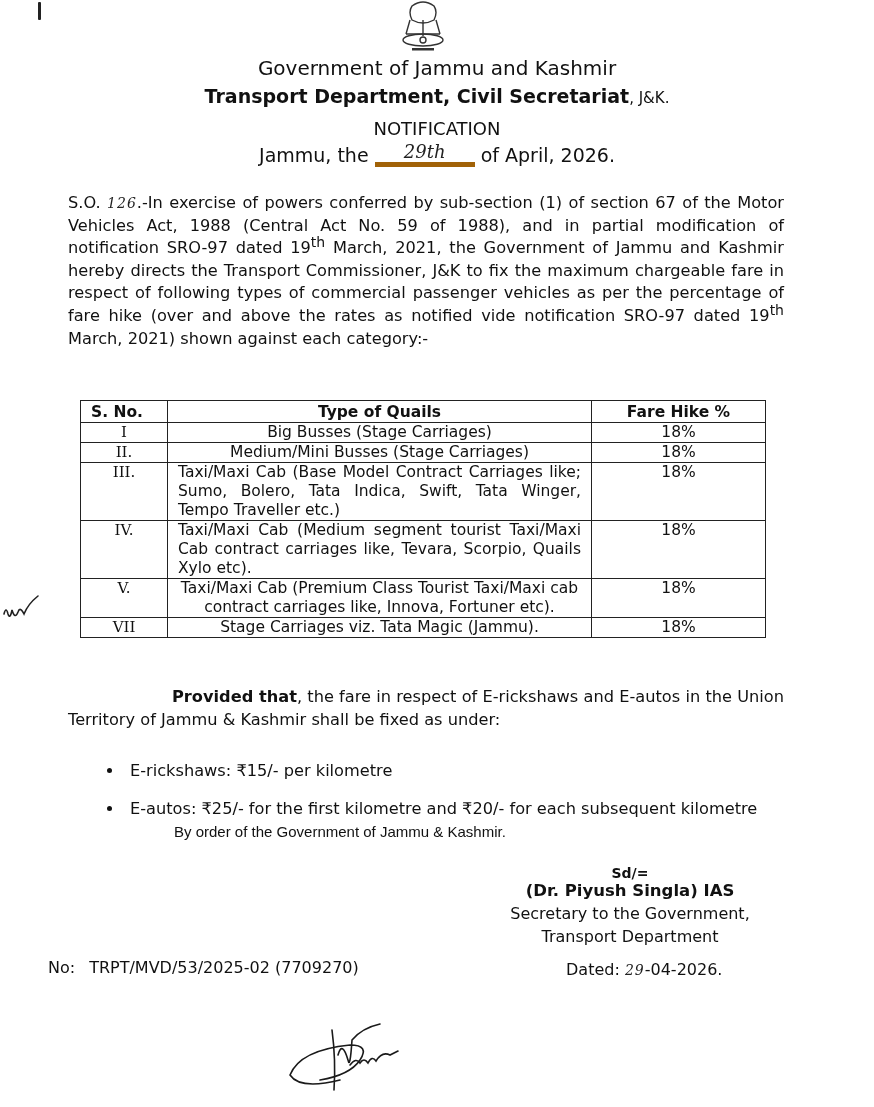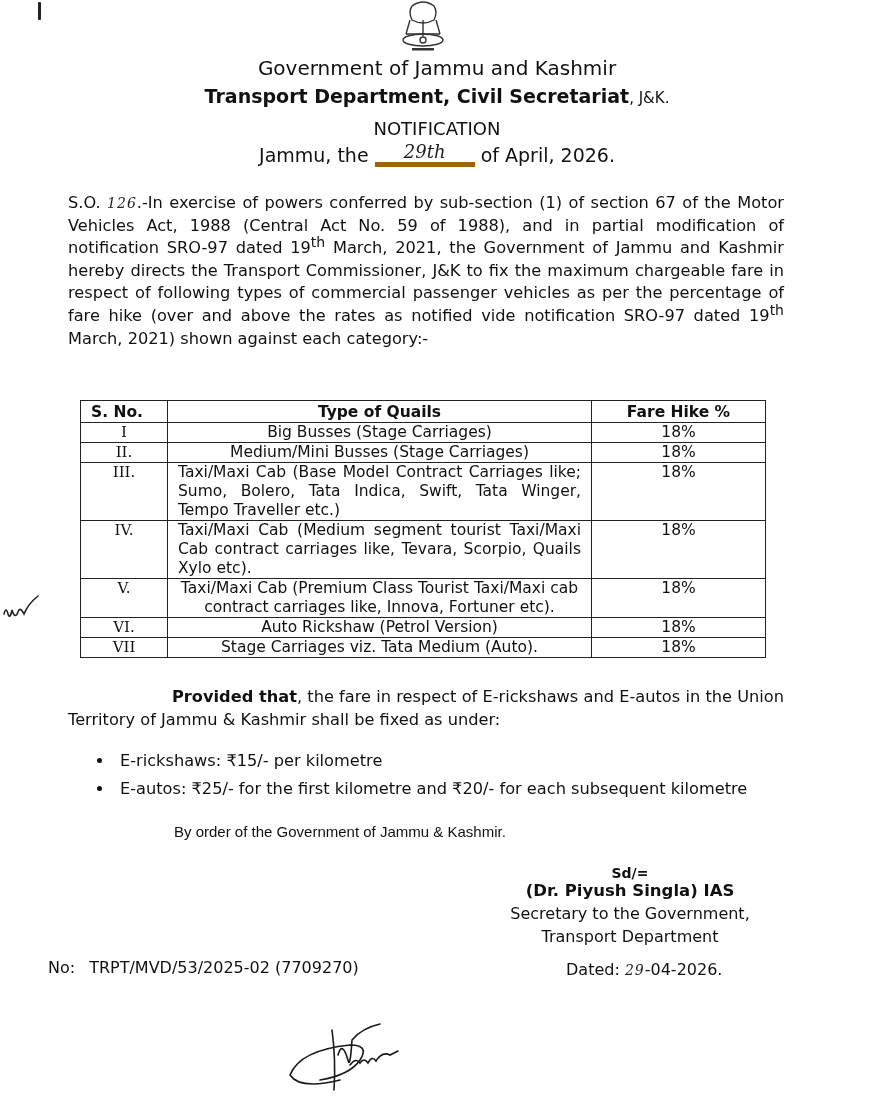--- a/index.html
+++ b/index.html
@@ -34,21 +34,21 @@
     .fare-table td.type.center { text-align: center; }
     .fare-table td.hike { width: 153px; text-align: center; }
     .fare-table th.sno-h { text-align: left; }
 
     .margin-mark { left: 2px; top: 592px; width: 40px; height: 30px; }
 
     .para-proviso { top: 686px; }
     .para-proviso b { font-weight: bold; }
     ul.bullets { position: absolute; left: 88px; top: 744px; width: 690px; margin: 0; padding: 0 0 0 20px;
       font-size: 16.2px; line-height: 22px; }
-    ul.bullets li { margin: 6px; padding-left: 6px; }
+    ul.bullets li { margin: 16px; padding-left: 6px; }
     .by-order { left: 174px; top: 823px; font-family: "Liberation Sans", sans-serif; font-size: 15px; }
 
     .sig-block { left: 480px; width: 300px; text-align: center; font-size: 16px; line-height: 22px; }
     .sd { top: 862px; font-weight: bold; font-size: 14px; }
     .officer { top: 880px; font-weight: bold; font-size: 16.5px; }
     .designation { top: 903px; }
     .department { top: 926px; }
     .dated { left: 566px; top: 960px; font-size: 16px; }
     .ref-no { left: 48px; top: 958px; font-size: 16px; }
     .ref-no .lbl { margin-right: 14px; }
@@ -111,27 +111,22 @@
       <td class="sno">IV.</td>
       <td class="type">Taxi/Maxi Cab (Medium segment tourist Taxi/Maxi Cab contract carriages like, Tevara, Scorpio, Quails Xylo etc).</td>
       <td class="hike">18%</td>
     </tr>
     <tr>
       <td class="sno">V.</td>
       <td class="type center">Taxi/Maxi Cab (Premium Class Tourist Taxi/Maxi cab contract carriages like, Innova, Fortuner etc).</td>
       <td class="hike">18%</td>
     </tr>
     <tr>
-      <td class="sno">VI.</td>
-      <td class="type center">Auto Rickshaw (Petrol Version)</td>
-      <td class="hike">18%</td>
-    </tr>
-    <tr>
       <td class="sno">VII</td>
-      <td class="type center">Stage Carriages viz. Tata Medium (Auto).</td>
+      <td class="type center">Stage Carriages viz. Tata Magic (Jammu).</td>
       <td class="hike">18%</td>
     </tr>
   </tbody>
 </table>
 
 <svg class="abs margin-mark" viewBox="0 0 40 30">
   <path d="M2 22 q2-8 4 0 q2 6 4-4 q3 10 6 2 q2-6 6 2 q4-10 14-18" fill="none" stroke="#222" stroke-width="1.6" stroke-linecap="round"></path>
 </svg>
 
 <div class="abs para para-proviso"><span style="display:inline-block;width:104px"></span><b>Provided that</b><span>, the fare in respect of E-rickshaws and E-autos in the Union Territory of Jammu &amp; Kashmir shall be fixed as under:</span></div>

